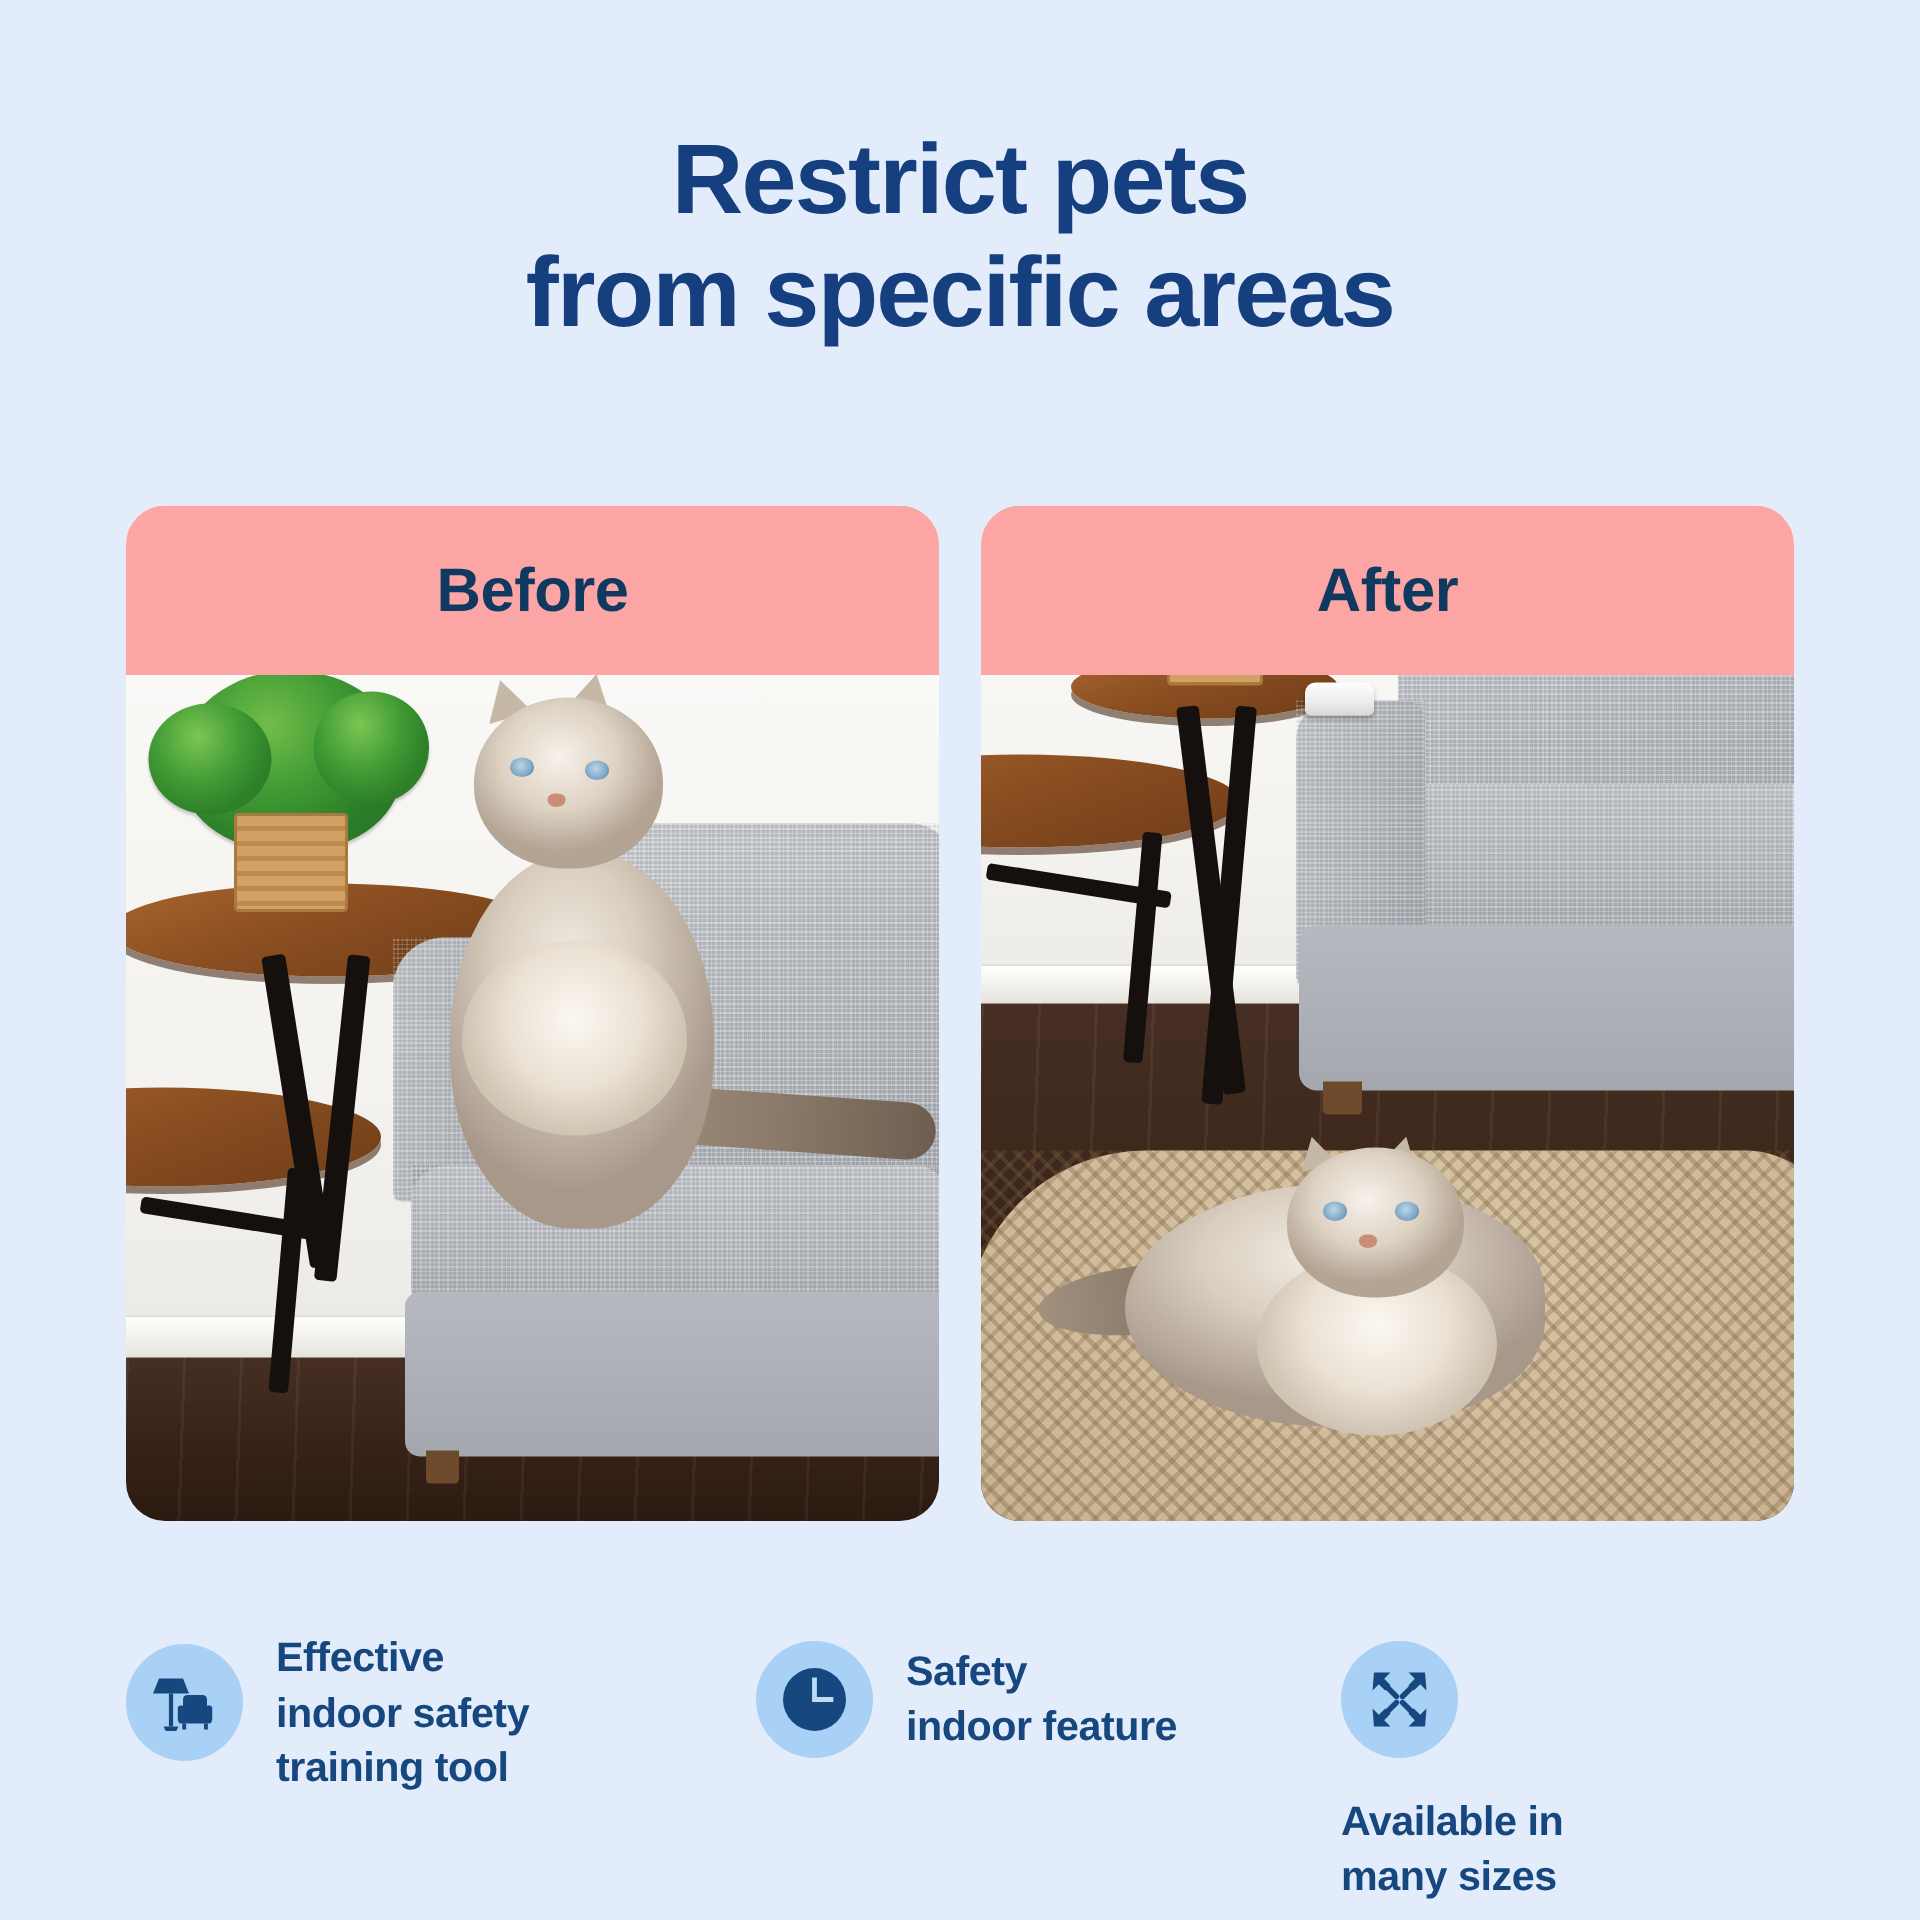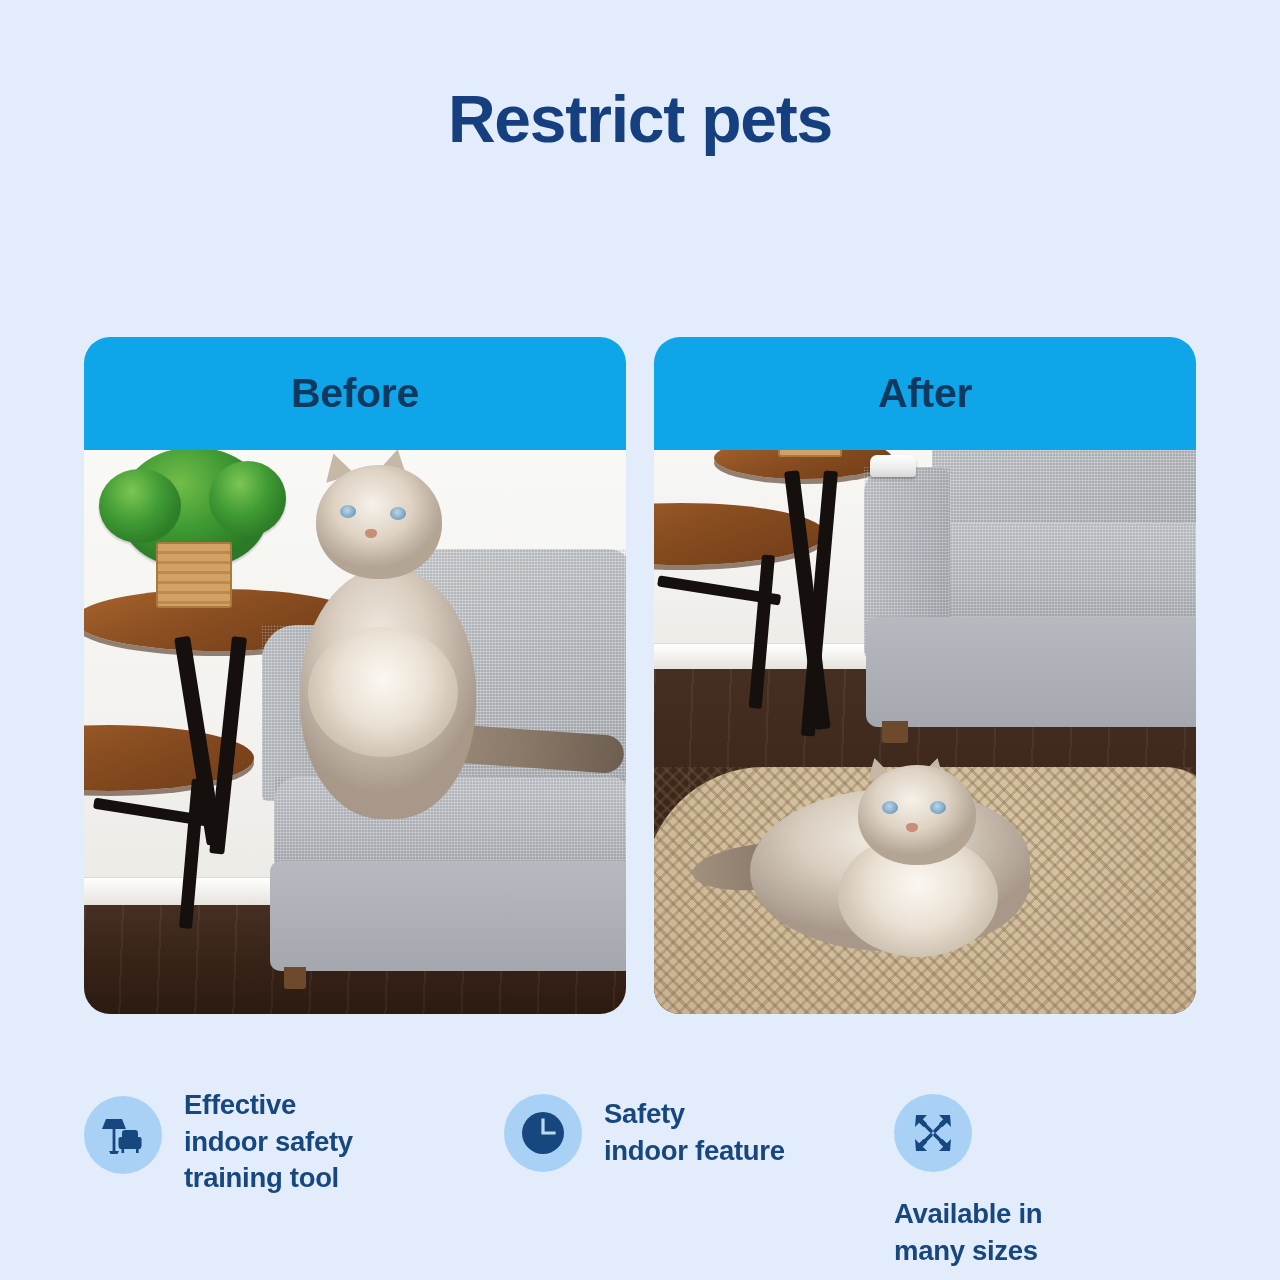--- a/index.html
+++ b/index.html
@@ -49,21 +49,21 @@
     height: 677px;
     border-radius: 26px;
     overflow: hidden;
     background: #ffffff;
   }
 
   .panel-header {
     position: relative;
     z-index: 4;
     height: 113px;
-    background: #0ea5e9;
+    background: #fca5a5;
     display: flex;
     align-items: center;
     justify-content: center;
   }
   .panel-header-label {
     color: #10395f;
     font-weight: bold;
     font-size: 41px;
     letter-spacing: -0.3px;
   }
@@ -267,20 +267,21 @@
     letter-spacing: -0.3px;
     padding-top: 2px;
   }
   .feature-text .tline { display: block; white-space: nowrap; }
 </style>
 </head>
 <body>
 
 <div class="headline">
   <span class="line">Restrict pets</span>
+  <span class="line">from specific areas</span>
 </div>
 
 <div class="compare-row">
 
   <div class="panel">
 
     <div class="panel-photo">
       <div class="scene">
         <div class="wall" style="top:0;height:560px;"></div>
         <div class="baseboard" style="top:540px;height:28px;"></div>

